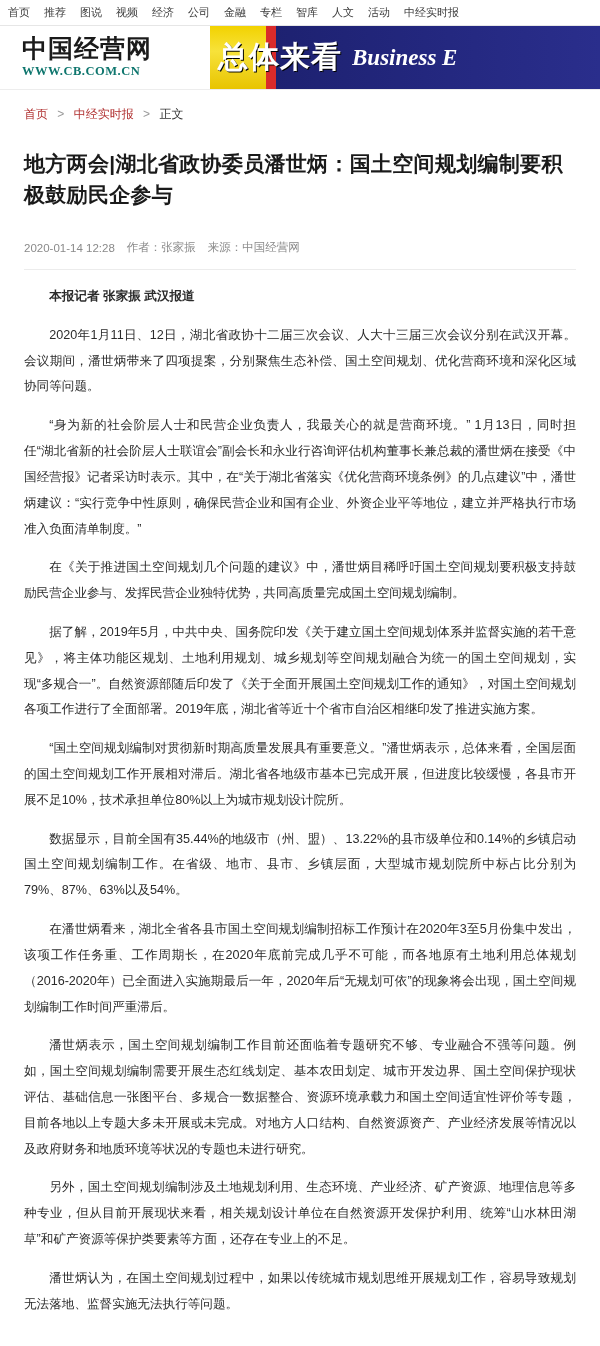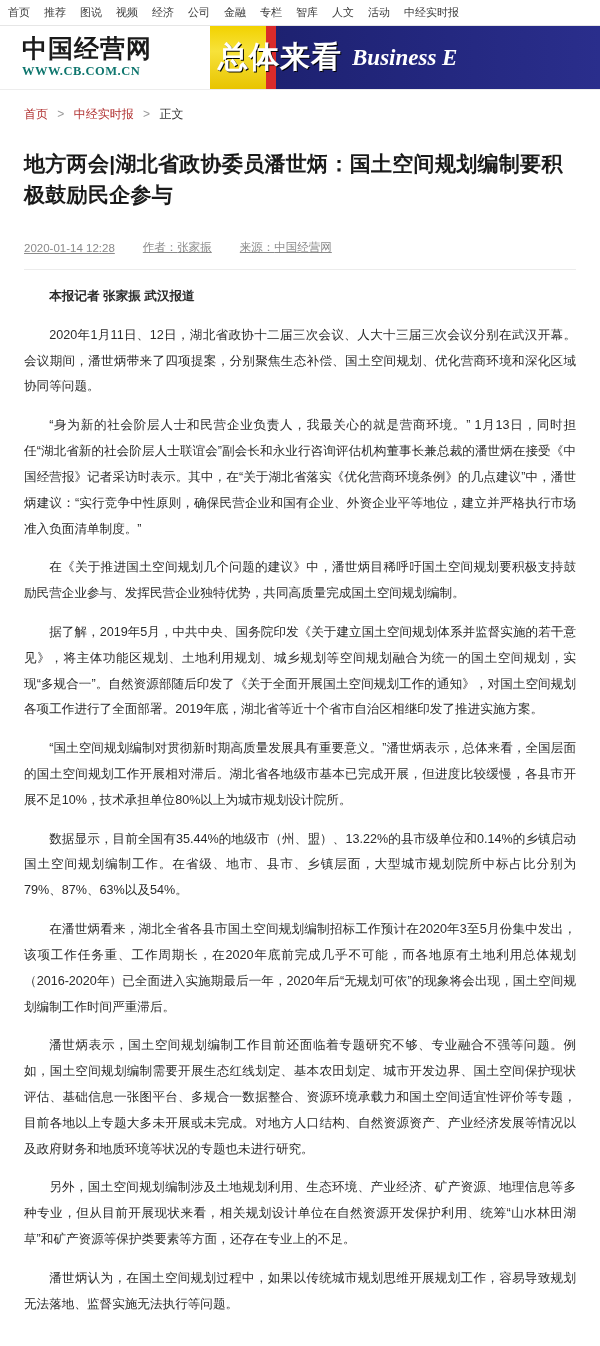--- a/index.html
+++ b/index.html
@@ -120,23 +120,22 @@
     color: #1a1a1a;
     letter-spacing: 0.3px;
   }
 
   
   .meta {
     padding: 16px 24px 10px 24px;
     font-size: 11.5px;
     color: #8a8a8a;
     display: flex;
-    gap: 28px;
+    gap: 12px;
     align-items: center;
-    text-decoration: underline;
   }
   .meta-sep {
     border-bottom: 1px solid #ececec;
     margin: 4px 24px 0 24px;
   }
 
   
   .article {
     padding: 14px 24px 24px 24px;
     font-size: 12.6px;

